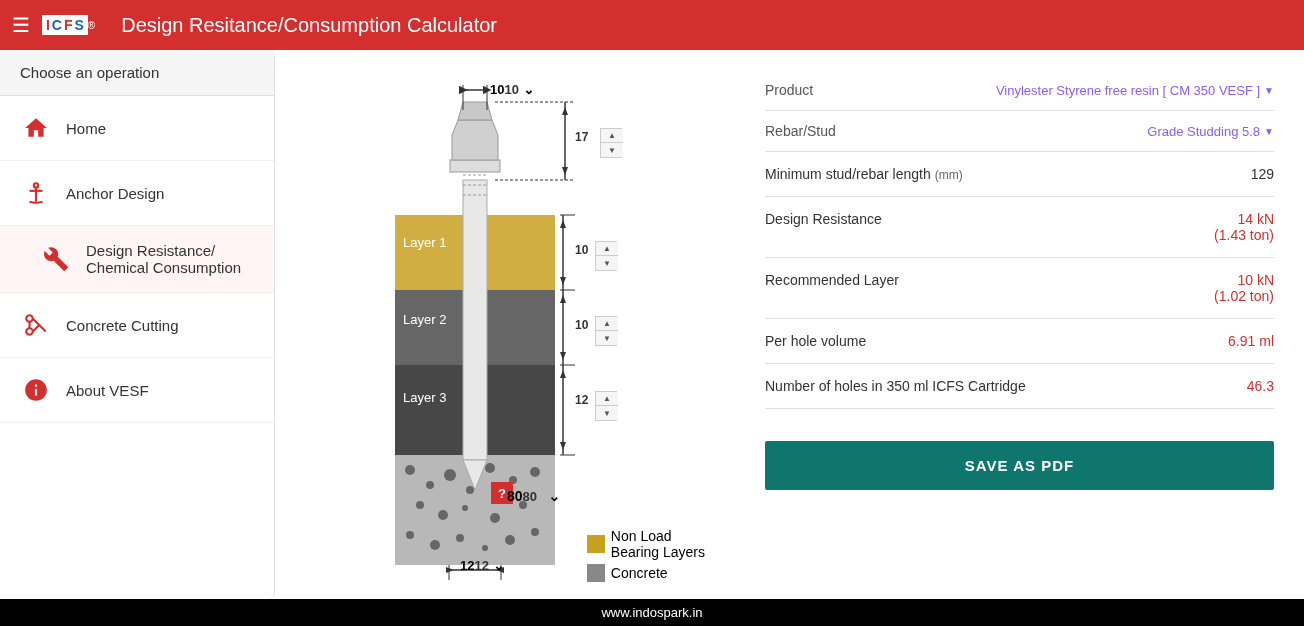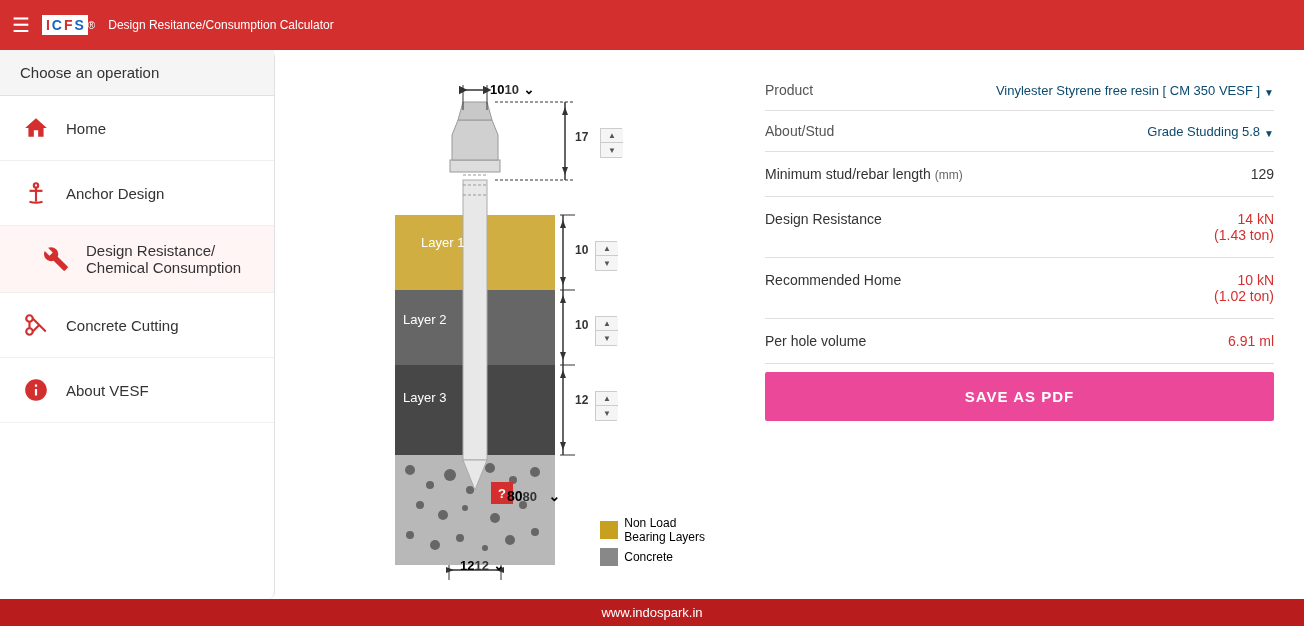--- a/index.html
+++ b/index.html
@@ -31,23 +31,23 @@
       display: flex;
       gap: 2px;
     }
     .logo-letter {
       font-weight: bold;
       font-size: 14px;
       color: #d32f2f;
     }
     .logo-letter.blue { color: #1565c0; }
     .header-title {
-      font-size: 12px;
+      font-size: 20px;
       font-weight: 500;
-      margin-left: 3px;
+      margin-left: 16px;
     }
     .header-registered {
       font-size: 10px;
       vertical-align: super;
     }
 
     
     .main-layout {
       display: flex;
       flex: 1;
@@ -143,45 +143,45 @@
     .product-row {
       display: flex;
       justify-content: space-between;
       align-items: center;
       padding: 12px 0;
       border-bottom: 1px solid #e0e0e0;
     }
     .product-label { font-size: 14px; color: #555; }
     .product-value {
       font-size: 13px;
-      color: #0c4a6e;
-      cursor: pointer;
-      display: flex;
-      align-items: flex-end;
+      color: #8b5cf6;
+      cursor: pointer;
+      display: flex;
+      align-items: center;
       gap: 4px;
     }
     .dropdown-arrow { font-size: 10px; }
 
     .save-pdf-btn {
-      background: #ec4899;
+      background: #0f766e;
       color: white;
       border: none;
       width: 100%;
       padding: 16px;
       font-size: 15px;
       font-weight: bold;
       letter-spacing: 1px;
       cursor: pointer;
-      margin-top: 8px;
+      margin-top: 32px;
       border-radius: 2px;
     }
 
     
     .footer {
-      background: #b91c1c;
+      background: #000000;
       color: white;
       text-align: center;
       padding: 6px;
       font-size: 13px;
       flex-shrink: 0;
     }
 
     
     .diagram-svg-container {
       position: relative;
@@ -259,23 +259,23 @@
       outline: none;
       cursor: pointer;
       color: #333;
       -webkit-appearance: none;
       padding-right: 4px;
     }
 
     
     .legend-area {
       position: absolute;
-      bottom: 30px;
+      bottom: 14px;
       right: 10px;
-      font-size: 12px;
+      font-size: 14px;
     }
     .legend-item {
       display: flex;
       align-items: center;
       margin-bottom: 4px;
     }
     .legend-box {
       width: 18px;
       height: 18px;
       margin-right: 6px;
@@ -457,21 +457,21 @@
 
         
         <div class="dim-label" style="top:70px;left:280px;">17</div>
         
         <div class="spinner-input" style="top:68px;left:305px;">
           <button class="spinner-btn">▲</button>
           <button class="spinner-btn">▼</button>
         </div>
 
         
-        <div class="layer-label" style="top:175px;left:108px;color:white;margin-left:18px;">Layer 1</div>
+        <div class="layer-label" style="top:175px;left:108px;color:white;">Layer 1</div>
         
         <div class="layer-label" style="top:252px;left:108px;color:white;">Layer 2</div>
         
         <div class="layer-label" style="top:330px;left:108px;color:white;">Layer 3</div>
 
         
         <div class="dim-label" style="top:183px;left:280px;">10</div>
         <div class="spinner-input" style="top:181px;left:300px;">
           <button class="spinner-btn">▲</button>
           <button class="spinner-btn">▼</button>
@@ -530,49 +530,53 @@
 
       <div class="product-row">
         <span class="product-label">Product</span>
         <span class="product-value">
           <span>Vinylester Styrene free resin [ CM 350 VESF ]</span>
           <span class="dropdown-arrow">▼</span>
         </span>
       </div>
 
       <div class="product-row">
-        <span class="product-label">About/Stud</span>
+        <span class="product-label">Rebar/Stud</span>
         <span class="product-value">
           <span>Grade Studding 5.8</span>
           <span class="dropdown-arrow">▼</span>
         </span>
       </div>
 
       <div class="result-row">
         <span class="result-label">
           <span>Minimum stud/rebar length</span>&nbsp;<span class="unit">(mm)</span>
         </span>
         <span class="result-value black">129</span>
       </div>
 
       <div class="result-row">
         <span class="result-label">Design Resistance</span>
         <span class="result-value">14 kN<br>(1.43 ton)</span>
       </div>
 
       <div class="result-row">
-        <span class="result-label">Recommended Home</span>
+        <span class="result-label">Recommended Layer</span>
         <span class="result-value">10 kN<br>(1.02 ton)</span>
       </div>
 
       <div class="result-row">
         <span class="result-label">Per hole volume</span>
         <span class="result-value">6.91 ml</span>
       </div>
 
+      <div class="result-row">
+        <span class="result-label">Number of holes in 350 ml ICFS Cartridge</span>
+        <span class="result-value">46.3</span>
+      </div>
 
       <button class="save-pdf-btn">SAVE AS PDF</button>
 
     </div>
   </div>
 </div>
 
 <div class="footer">
   <span>www.indospark.in</span>
 </div>

